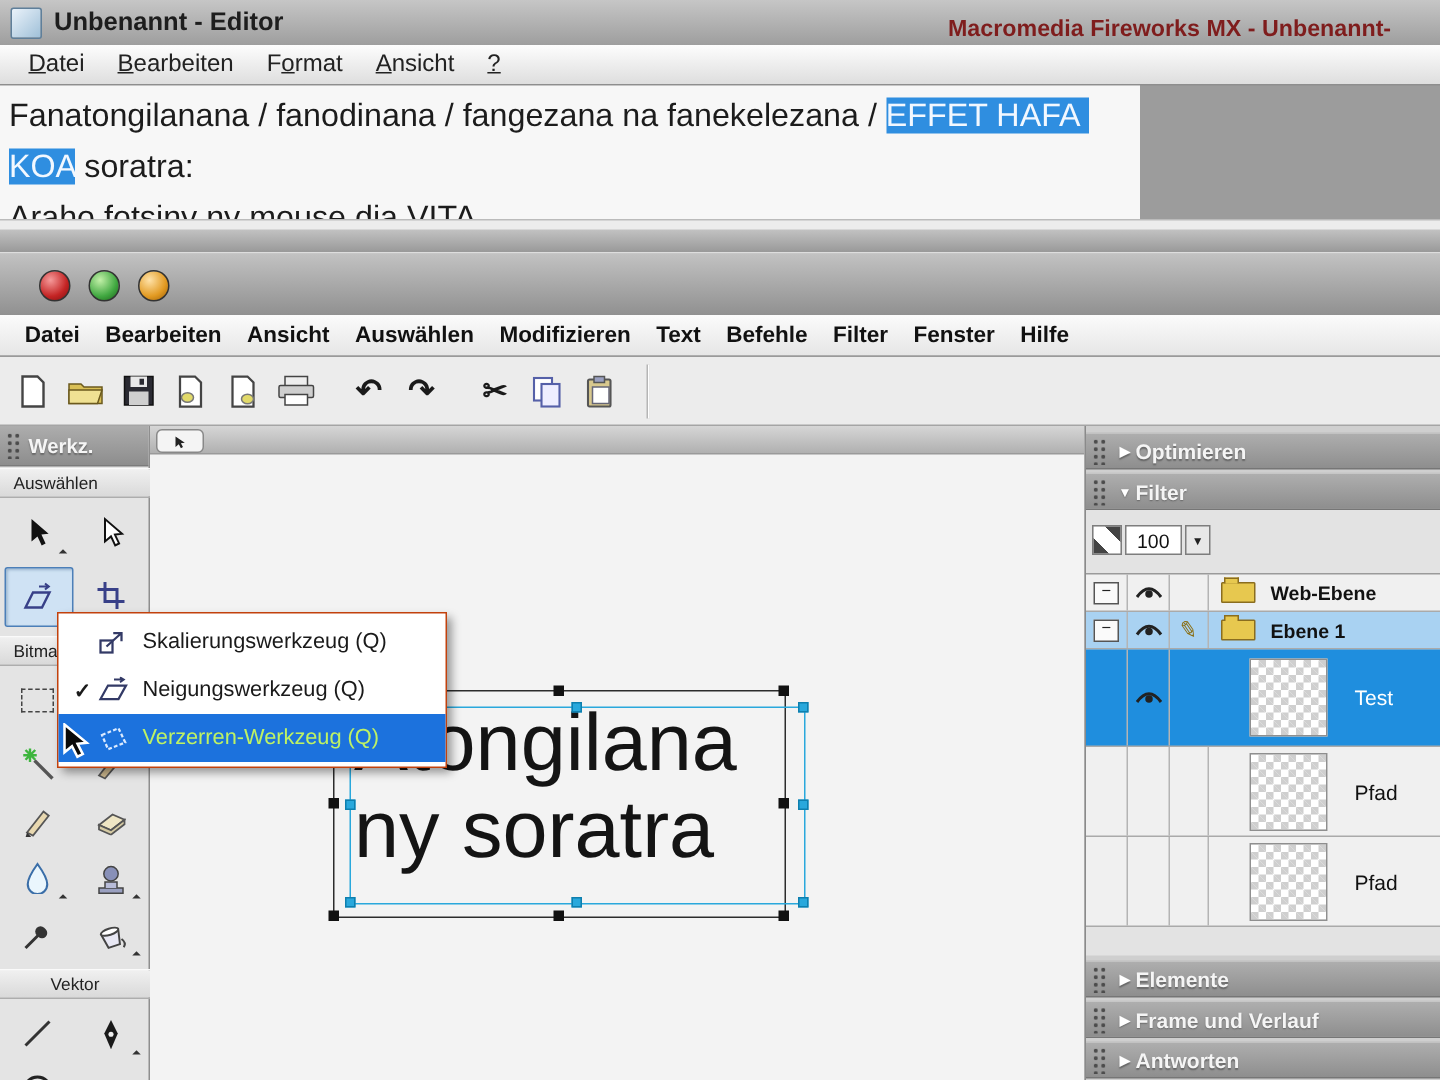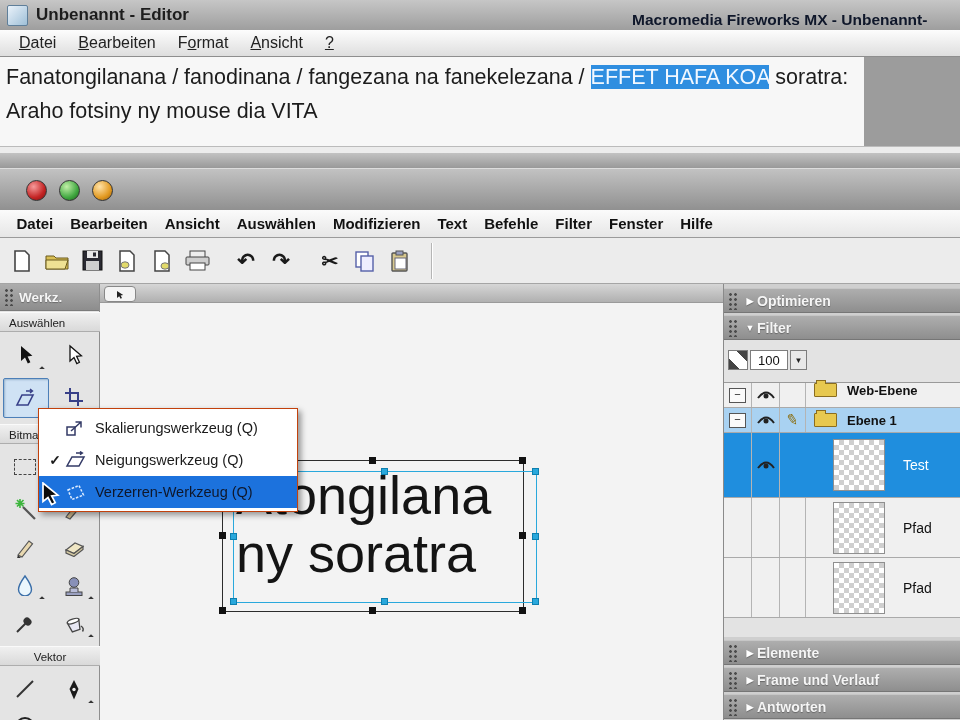--- a/index.html
+++ b/index.html
@@ -9,33 +9,33 @@
   
   .e-title{left:0;top:0;width:960px;height:30px;background:linear-gradient(#c6c6c6,#9e9e9e);
            display:flex;align-items:center;border-bottom:1px solid #8a8a8a;}
   .e-title-icon{width:19px;height:19px;margin:0 8px 0 7px;background:linear-gradient(135deg,#eaf2fa,#9fc0d8);
            border:1px solid #5f7f9a;border-radius:2px;}
   .e-title-text{font-size:17px;font-weight:bold;color:#1d1d1d;}
   .e-menu{left:0;top:30px;width:960px;height:27px;background:linear-gradient(#fdfdfd,#dedede);
           border-bottom:1px solid #8e8e8e;display:flex;align-items:center;padding-left:8px;box-sizing:border-box;}
   .e-menu-item{font-size:16px;color:#222;padding:0 11px;cursor:default;}
   .e-menu-item .k{text-decoration:underline;}
-  .e-text{left:0;top:57px;width:864px;height:89px;background:#f7f7f7;color:#1c1c1c;
+  .e-text{left:0;top:57px;width:760px;height:89px;background:#f7f7f7;color:#1c1c1c;
           font-size:21.5px;line-height:34px;padding:3px 6px;box-sizing:border-box;white-space:pre-wrap;}
   .sel{background:var(--editor-selection,#2f8ee0);color:#f2f8ff;}
   .e-bottom1{left:0;top:146px;width:960px;height:7px;background:#ececec;border-top:1px solid #bbb;}
   .e-bottom2{left:0;top:153px;width:960px;height:15px;background:linear-gradient(#c2c2c2,#999);}
   
   .f-title{left:0;top:168px;width:960px;height:42px;background:linear-gradient(#c2c2c2,#8f8f8f);
            border-top:1px solid #ddd;border-bottom:1px solid #777;overflow:hidden;}
   .light{width:19px;height:19px;border-radius:50%;border:1px solid #333;top:180px;}
   .light.red{left:26px;background:radial-gradient(circle at 35% 30%,#f59a9a,#c42424 60%,#7a1010);}
   .light.green{left:59px;background:radial-gradient(circle at 35% 30%,#c2f0a8,#41a841 60%,#1a6018);}
   .light.amber{left:92px;background:radial-gradient(circle at 35% 30%,#ffe2a8,#e29a22 60%,#9a5e08);}
-  .f-title-text{left:632px;right:0;top:11px;font-size:15.5px;font-weight:bold;color:#0f172a;
+  .f-title-text{left:632px;right:0;top:11px;font-size:15.5px;font-weight:bold;color:#7f1d1d;
                 white-space:nowrap;overflow:hidden;}
   .f-menu{left:0;top:210px;width:960px;height:28px;background:linear-gradient(#fbfbfb,#e6e6e6);
           border-bottom:1px solid #9a9a9a;display:flex;align-items:center;padding-left:8px;box-sizing:border-box;}
   .f-menu-item{font-size:15px;font-weight:600;color:#111;padding:0 8.5px;cursor:default;}
   .f-toolbar{left:0;top:238px;width:960px;height:46px;background:#ececec;border-bottom:1px solid #a5a5a5;
              display:flex;align-items:center;padding-left:6px;box-sizing:border-box;}
   .tb-btn{width:32px;height:32px;display:flex;align-items:center;justify-content:center;margin-right:3px;}
   .tb-gap{width:14px;}
   .tb-sep{width:1px;height:36px;background:#b5b5b5;border-right:1px solid #fff;margin-left:12px;}
   .tb-glyph{font-size:21px;font-weight:bold;color:#1a1a1a;}
@@ -68,21 +68,21 @@
   .box-black{position:absolute;left:122px;top:176px;width:300px;height:150px;border:1px solid #2c2c2c;}
   .box-cyan{position:absolute;left:133px;top:187px;width:302px;height:130px;border:1px solid var(--handle-cyan,#29a8dc);}
   .h-b{position:absolute;width:7px;height:7px;background:#111;}
   .h-c{position:absolute;width:7px;height:7px;background:var(--handle-cyan,#29a8dc);border:1px solid #0e7fae;box-sizing:border-box;}
   
   .flyout{left:38px;top:408px;width:258px;background:#fff;border:1px solid #c2410c;
           box-shadow:3px 3px 6px rgba(0,0,0,.4);padding:3px 0;z-index:50;}
   .fly-item{height:32px;display:flex;align-items:center;padding:0 8px 0 6px;font-size:14.5px;color:#1a1a1a;}
   .fly-item .check{width:20px;font-size:14px;font-weight:bold;text-align:center;}
   .fly-item .ficon{width:30px;display:flex;align-items:center;}
-  .fly-item.hl{background:var(--flyout-highlight,#1c72dd);color:#0f172a;}
+  .fly-item.hl{background:var(--flyout-highlight,#1c72dd);color:#bef264;}
   .fly-item.hl svg *{stroke:#dcebff;}
   .cursor{left:40px;top:482px;z-index:60;}
   
   .rpanels{left:723px;top:284px;width:237px;height:436px;background:#cfcfcf;border-left:1px solid #8a8a8a;box-sizing:border-box;}
   .r-head{position:absolute;left:0;width:237px;height:25px;background:linear-gradient(#aeaeae,#8e8e8e);
           border-top:1px solid #c6c6c6;border-bottom:1px solid #767676;display:flex;align-items:center;
           color:#f5f5f5;font-size:14px;font-weight:bold;text-shadow:0 1px 1px #666;box-sizing:border-box;}
   .layers-body{position:absolute;left:0;top:56px;width:237px;height:297px;background:#e3e3e3;}
   .ctrl{position:absolute;box-sizing:border-box;border:1px solid #7d7d7d;background:#fff;font-size:13px;color:#111;}
   .ctrl.btn{background:#e8e8e8;display:flex;align-items:center;justify-content:center;font-size:8px;color:#222;}
@@ -382,21 +382,21 @@
           <div class="lcol c1">
               <span class="expand-box">−</span>
             </div>
           <div class="lcol c2">
               <svg width="20" height="12">
                 <path d="M2 9 Q10 -2 18 9" stroke="#222" stroke-width="2" fill="none"></path>
                 <circle cx="10" cy="7" r="2.5" fill="#222"></circle>
               </svg>
             </div>
           <div class="lcol c3"></div>
-          <div style="display:flex;">
+          <div style="display:flex;align-items:center;">
               <span class="folder"></span>
               <span class="lname">Web-Ebene</span>
             </div>
         </div>
 
         <div class="lrow row-ebene1" style="top:25px;height:25px;">
           <div class="lcol c1">
               <span class="expand-box">−</span>
             </div>
           <div class="lcol c2">

